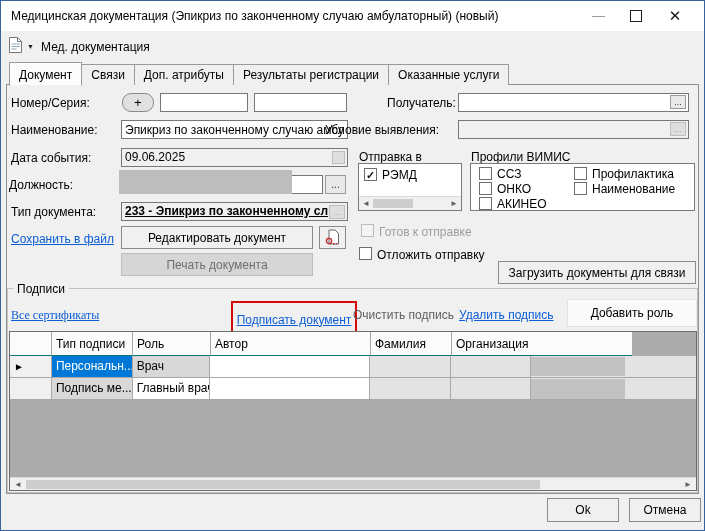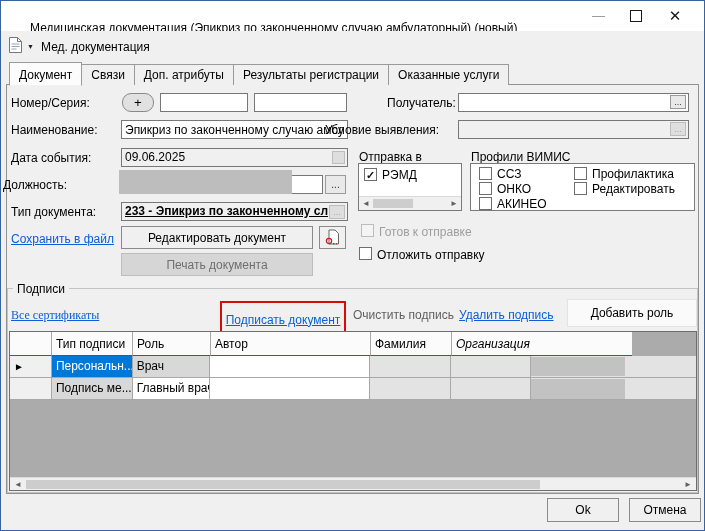--- a/index.html
+++ b/index.html
@@ -2,21 +2,21 @@
 <html><head>
 <meta charset="utf-8">
 <style>
   * { margin:0; padding:0; box-sizing:border-box; }
   html,body { width:705px; height:531px; }
   body { font-family:"Liberation Sans", sans-serif; font-size:12px; color:#000; }
   .window { position:relative; width:705px; height:531px; background:#f0f0f0;
             border:1px solid #39639c; overflow:hidden; }
   .abs { position:absolute; }
   .titlebar { position:absolute; left:0; top:0; width:100%; height:30px; background:#ffffff; }
-  .title-text { position:absolute; left:10px; top:20px; white-space:nowrap;margin-left:19px; }
+  .title-text { position:absolute; left:10px; top:8px; white-space:nowrap; }
   .win-btn { position:absolute; top:0; width:34px; height:30px; text-align:center; line-height:30px; }
   .min-glyph { position:absolute; left:10px; top:15px; width:13px; border-top:1px solid #9c9c9c; }
   .max-glyph { position:absolute; left:10px; top:9px; width:12px; height:12px; border:1px solid #1b1b1b; background:#fff; }
   .close-glyph { font-size:15px; color:#161616; }
   .toolbar { position:absolute; left:0; top:30px; width:100%; height:28px; background:#f0f0f0; }
   .caret { font-size:7px; color:#222; }
   .tabstrip { position:absolute; left:8px; top:60px; height:24px; display:flex; align-items:flex-end; z-index:3; }
   .tab { background:#f0f0f0; border:1px solid #9a9a9a; border-bottom:none; height:21px;
          padding:3px 9px 0 9px; white-space:nowrap; margin-right:-1px; }
   .tab.selected { background:#fcfcfc; height:24px; padding-top:5px; border-bottom:1px solid #f2f2f2; margin-bottom:-1px; z-index:4; }
@@ -98,21 +98,21 @@
     <div class="tab selected">Документ</div>
     <div class="tab">Связи</div>
     <div class="tab">Доп. атрибуты</div>
     <div class="tab">Результаты регистрации</div>
     <div class="tab">Оказанные услуги</div>
   </div>
 
   <span class="lbl" style="left:10px; top:95px;">Номер/Серия:</span>
   <span class="lbl" style="left:10px; top:122px;">Наименование:</span>
   <span class="lbl" style="left:10px; top:150px;">Дата события:</span>
-  <span class="lbl" style="left:2px; top:177px;">Должность:</span>
+  <span class="lbl" style="left:8px; top:177px;">Должность:</span>
   <span class="lbl" style="left:10px; top:204px;">Тип документа:</span>
 
   <button class="plus-btn">+</button>
   <input class="input" style="left: 159px; top: 92px; width: 88px; height: 19px;" value="">
   <input class="input" style="left: 253px; top: 92px; width: 93px; height: 19px;" value="">
 
   <input class="input" style="left: 120px; top: 119px; width: 227px; height: 19px;" value="Эпикриз по законченному случаю амбулат">
 
   <div class="input disabled" style="left:120px; top:147px; width:227px; height:19px;">
     <span>09.06.2025</span>
@@ -167,49 +167,50 @@
   <div class="listbox" style="left:469px; top:162px; width:225px; height:48px;">
     <span class="cb" style="left:8px; top:3px;"></span>
     <span class="lbl" style="left:26px; top:3px;">ССЗ</span>
     <span class="cb" style="left:8px; top:18px;"></span>
     <span class="lbl" style="left:26px; top:18px;">ОНКО</span>
     <span class="cb" style="left:8px; top:33px;"></span>
     <span class="lbl" style="left:26px; top:33px;">АКИНЕО</span>
     <span class="cb" style="left:103px; top:3px;"></span>
     <span class="lbl" style="left:121px; top:3px;">Профилактика</span>
     <span class="cb" style="left:103px; top:18px;"></span>
-    <span class="lbl" style="left:121px; top:18px;">Редактировать</span>
+    <span class="lbl" style="left:121px; top:18px;">Наименование</span>
   </div>
 
   <span class="cb disabled" style="left:360px; top:223px;"></span>
   <span class="lbl" style="left:378px; top:224px; color:#9e9e9e;">Готов к отправке</span>
 
   <span class="cb" style="left:358px; top:246px;"></span>
   <span class="lbl" style="left:376px; top:247px;">Отложить отправку</span>
 
+  <button class="btn" style="left:497px; top:260px; width:198px; height:23px;">Загрузить документы для связи</button>
 
   <div class="groupbox" style="left:6px; top:287px; width:691px; height:205px;"></div>
   <span class="group-label" style="left:12px; top:281px;">Подписи</span>
 
   <span class="lbl link" style="left:10px; top:307px;font-family:Liberation Serif, serif;">Все сертификаты</span>
-  <div class="redbox" style="left:219px; top:300px; width:126px; height:37px;">
+  <div class="redbox" style="left:230px; top:300px; width:126px; height:37px;">
     <span class="link" style="font-size:12px;">Подписать документ</span>
   </div>
   <span class="lbl link plain" style="left:352px; top:307px;">Очистить подпись</span>
   <span class="lbl link" style="left:458px; top:307px;">Удалить подпись</span>
   <button class="btn flat" style="left:566px; top:298px; width:130px; height:28px;">Добавить роль</button>
 
   <div class="table">
     <div class="trow thead-row">
       <div class="tcell sel-cell" style="width:42px;"></div>
       <div class="tcell" style="width:81px;">Тип подписи</div>
       <div class="tcell" style="width:78px;">Роль</div>
       <div class="tcell" style="width:160px;">Автор</div>
       <div class="tcell" style="width:81px;">Фамилия</div>
-      <div class="tcell" style="width:180px; border-right:none;font-style:italic;">Организация</div>
+      <div class="tcell" style="width:180px; border-right:none;">Организация</div>
     </div>
     <div class="trow data-row">
       <div class="tcell sel-cell marker" style="width:42px;">
         <span>►</span>
       </div>
       <div class="tcell cell-selected" style="width:81px;">Персональн...</div>
       <div class="tcell cell-mid" style="width:78px;">Врач</div>
       <div class="tcell cell-white" style="width:160px;"></div>
       <div class="tcell cell-gray" style="width:81px;"></div>
       <div class="tcell cell-gray" style="width:81px;"></div>

